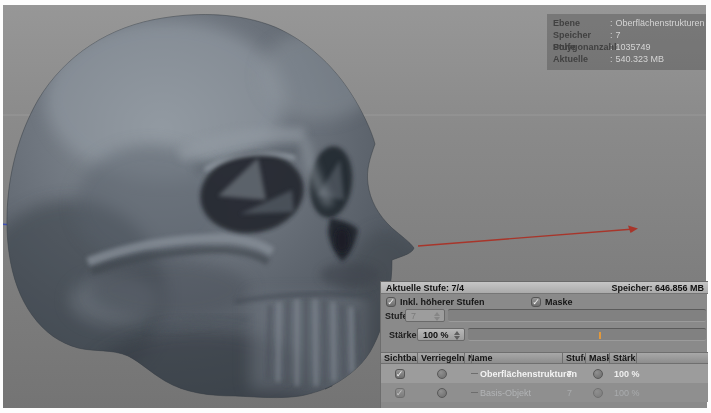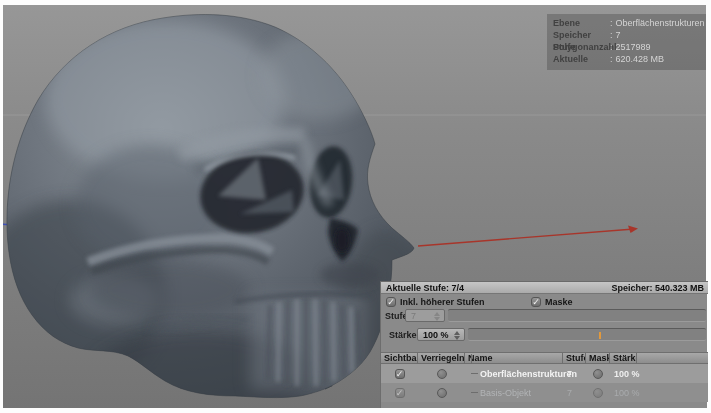--- a/index.html
+++ b/index.html
@@ -218,35 +218,35 @@
       <span class="hud-value">Oberflächenstrukturen</span>
     </div>
     <div class="hud-row">
       <span class="hud-label">Speicher Stufe</span>
       <span class="hud-sep">:</span>
       <span class="hud-value">7</span>
     </div>
     <div class="hud-row">
       <span class="hud-label">Polygonanzahl</span>
       <span class="hud-sep">:</span>
-      <span class="hud-value">2517989</span>
+      <span class="hud-value">1035749</span>
     </div>
     <div class="hud-row">
       <span class="hud-label">Aktuelle</span>
       <span class="hud-sep">:</span>
-      <span class="hud-value">620.428 MB</span>
+      <span class="hud-value">540.323 MB</span>
     </div>
   </div>
 </div>
 
 <div class="panel">
 
   <div class="status-bar">
     <span class="status-left">Aktuelle Stufe: 7/4</span>
-    <span class="status-right">Speicher: 540.323 MB</span>
+    <span class="status-right">Speicher: 646.856 MB</span>
   </div>
 
   <div class="opt-row">
     <div class="opt opt-inkl">
       <span class="checkbox">✓</span>
       <span class="opt-label">Inkl. höherer Stufen</span>
     </div>
     <div class="opt opt-phong">
       <span class="checkbox">✓</span>
       <span class="opt-label">Maske</span>

